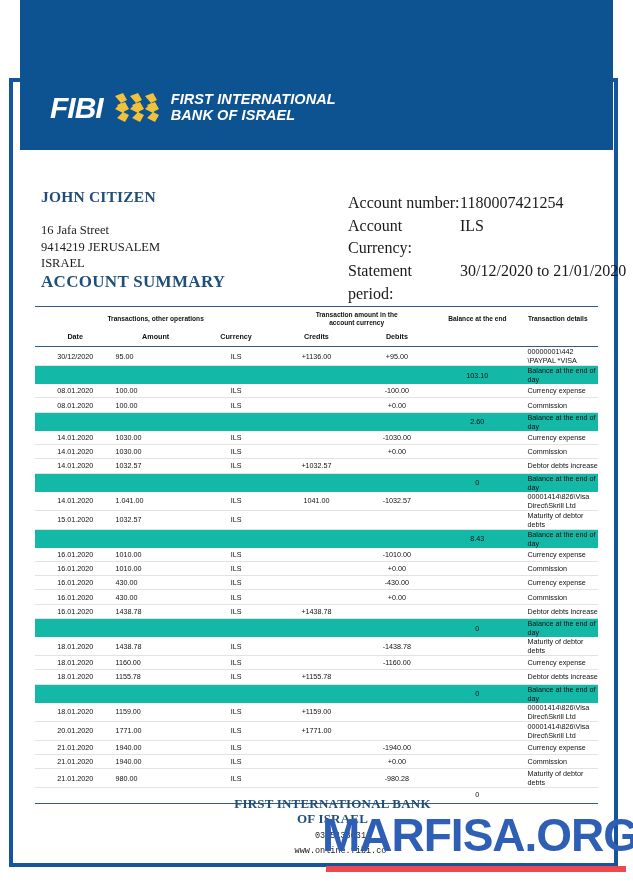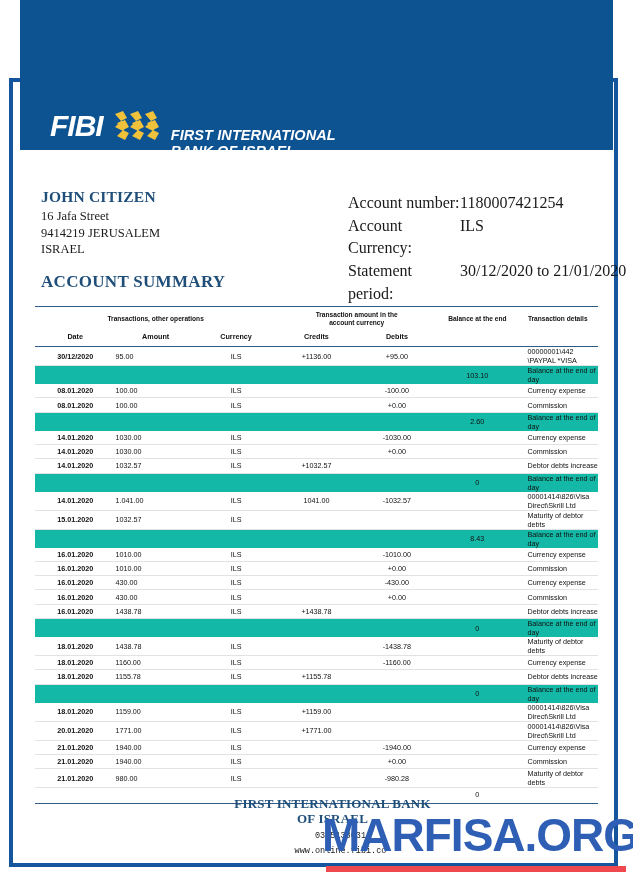--- a/index.html
+++ b/index.html
@@ -66,36 +66,35 @@
   }
   .logo-mark svg { display: block; }
   .logo-name {
     font-family: "Liberation Sans", sans-serif;
     font-weight: bold;
     font-style: italic;
     font-size: 14.5px;
     color: #ffffff;
     line-height: 1.08;
     letter-spacing: 0.1px;
-    margin-top: 36px;
   }
 
   
   #customer-block {
     position: absolute;
     left: 41px;
     top: 188px;
   }
   #customer-name {
     font-family: "Liberation Serif", serif;
     font-weight: bold;
     font-size: 15.5px;
     color: #1f4e79;
     letter-spacing: 0.2px;
-    margin-bottom: 2px;
+    margin-bottom: 16px;
   }
   .customer-line {
     font-size: 12.5px;
     color: #1a1a1a;
     line-height: 1.33;
   }
 
   #account-block {
     position: absolute;
     left: 348px;
@@ -158,21 +157,21 @@
 
   tbody td {
     height: 13.3px;
     vertical-align: middle;
     border-bottom: 0.6px solid #e2e2e2;
   }
   tr.balance td {
     background: #14b8a6;
     border-bottom: none;
   }
-  .c-date    { width: 62px;  text-align: center; font-weight: bold; }
+  .c-date    { width: 62px;  text-align: center; }
   .c-amount  { width: 58px;  text-align: left; }
   .c-curr    { width: 60px;  text-align: center; }
   .c-credit  { width: 62px;  text-align: center; }
   .c-debit   { width: 62px;  text-align: center; }
   .c-balance { width: 88px;  text-align: center; }
   .c-details { width: 171px; text-align: left; padding-left: 10px !important; }
 
   tr.final-row td { border-bottom: none; }
   #table-end-rule {
     width: 563px;

